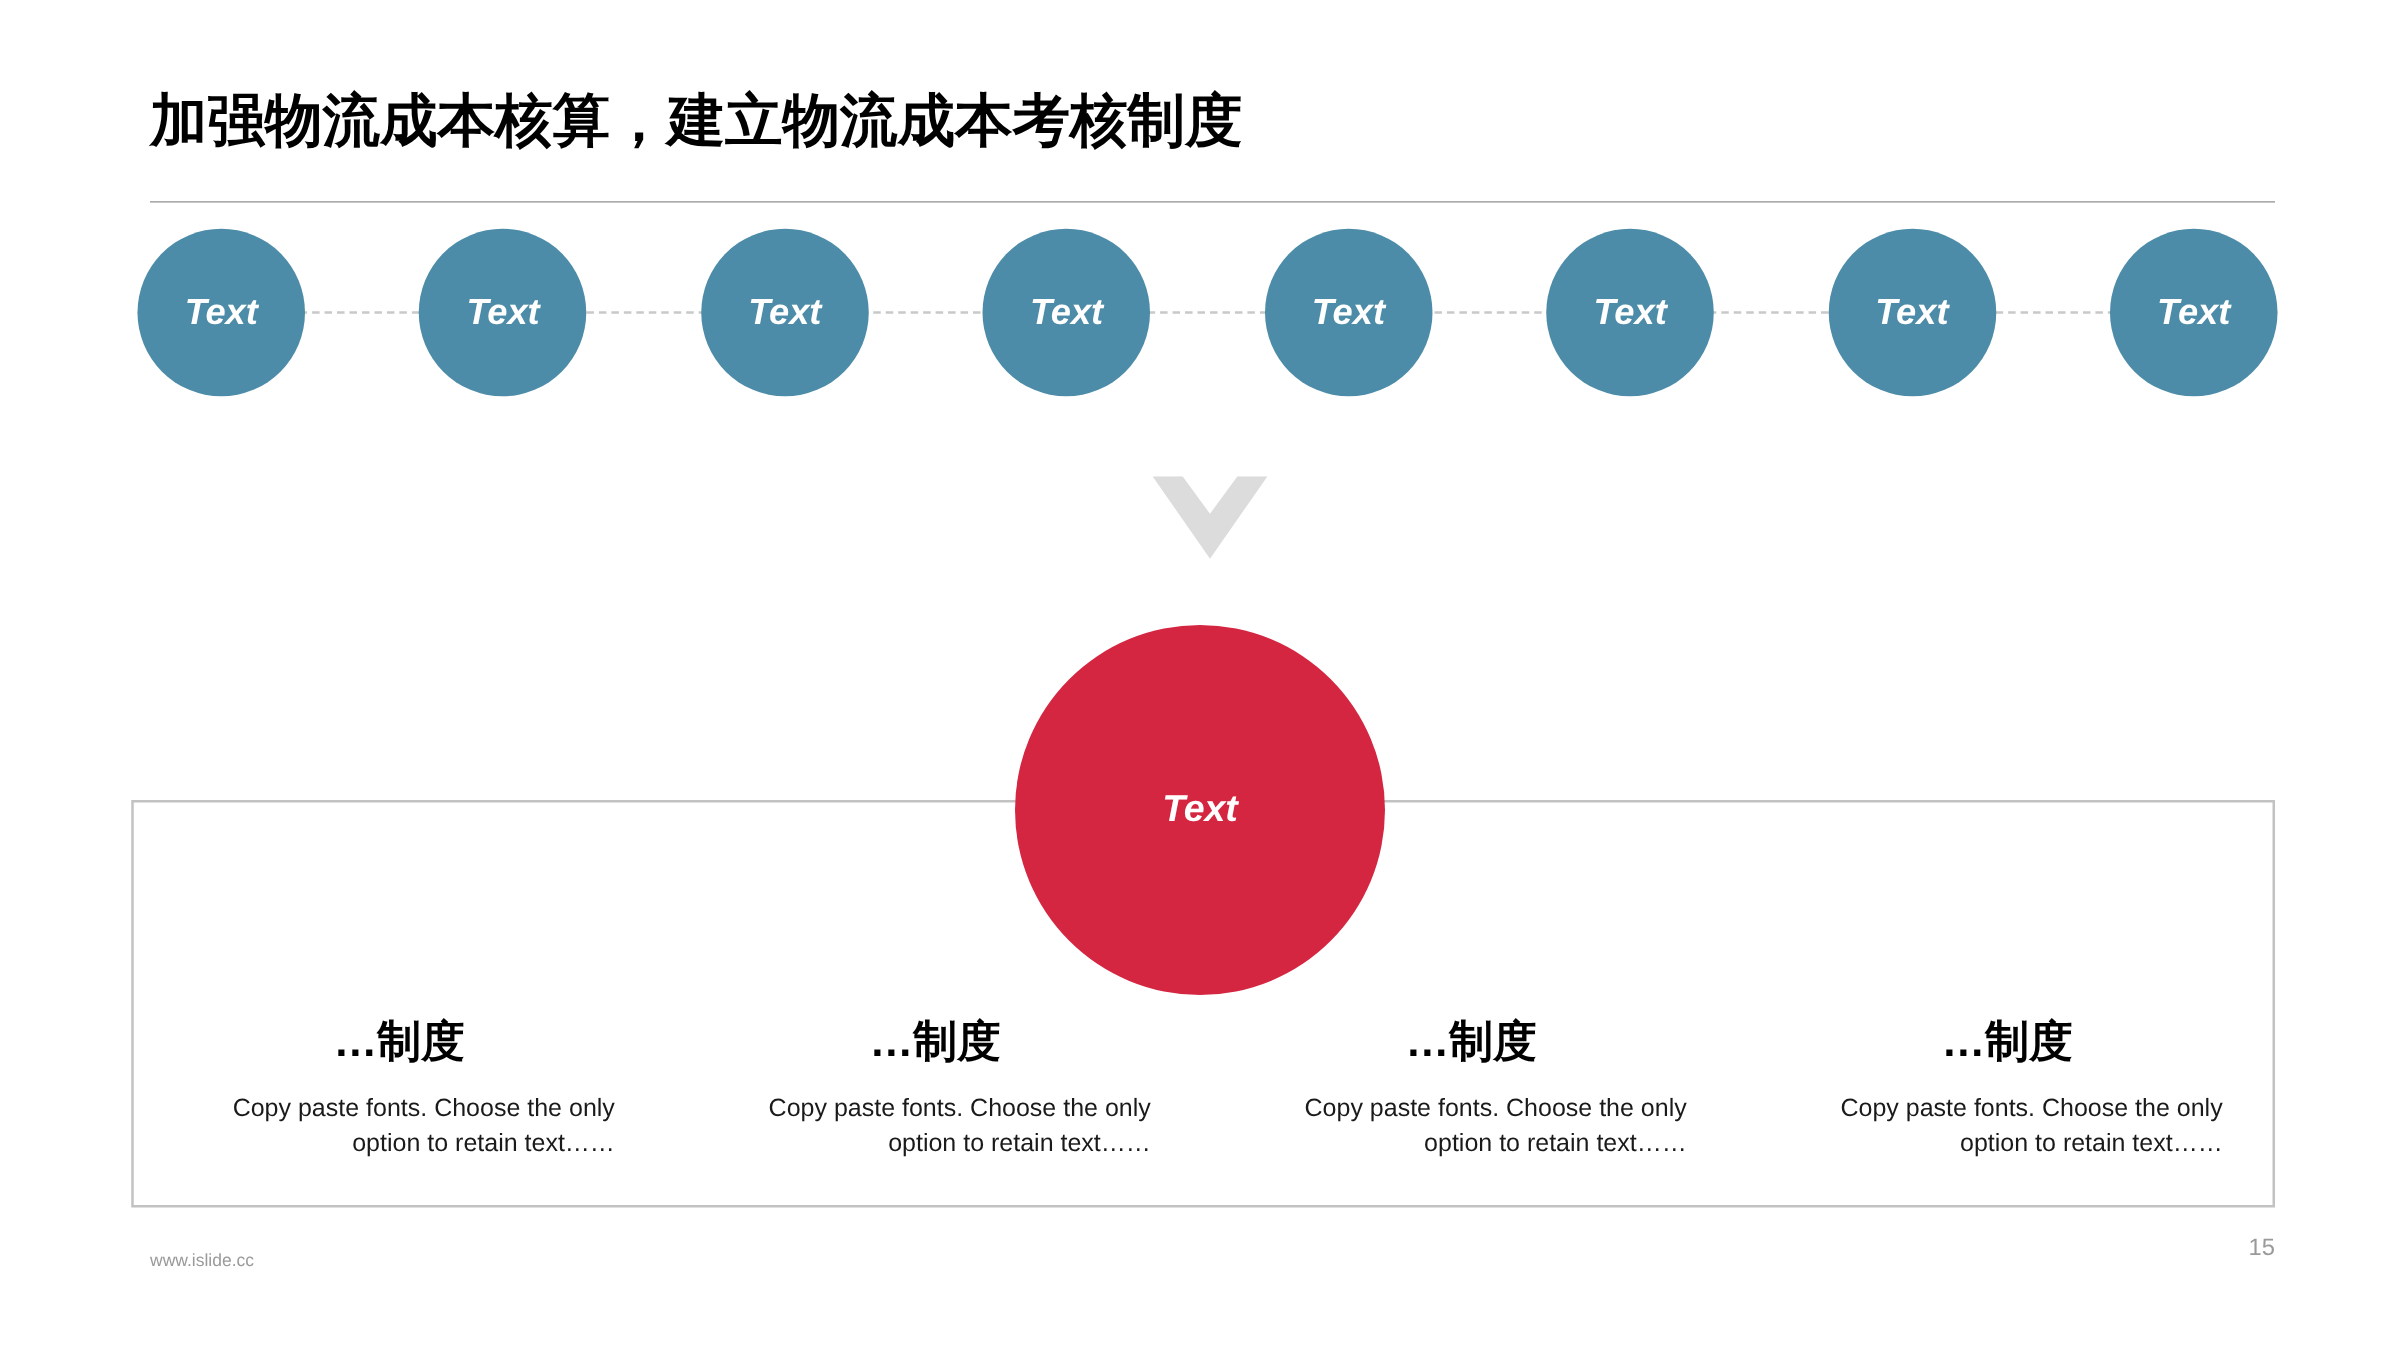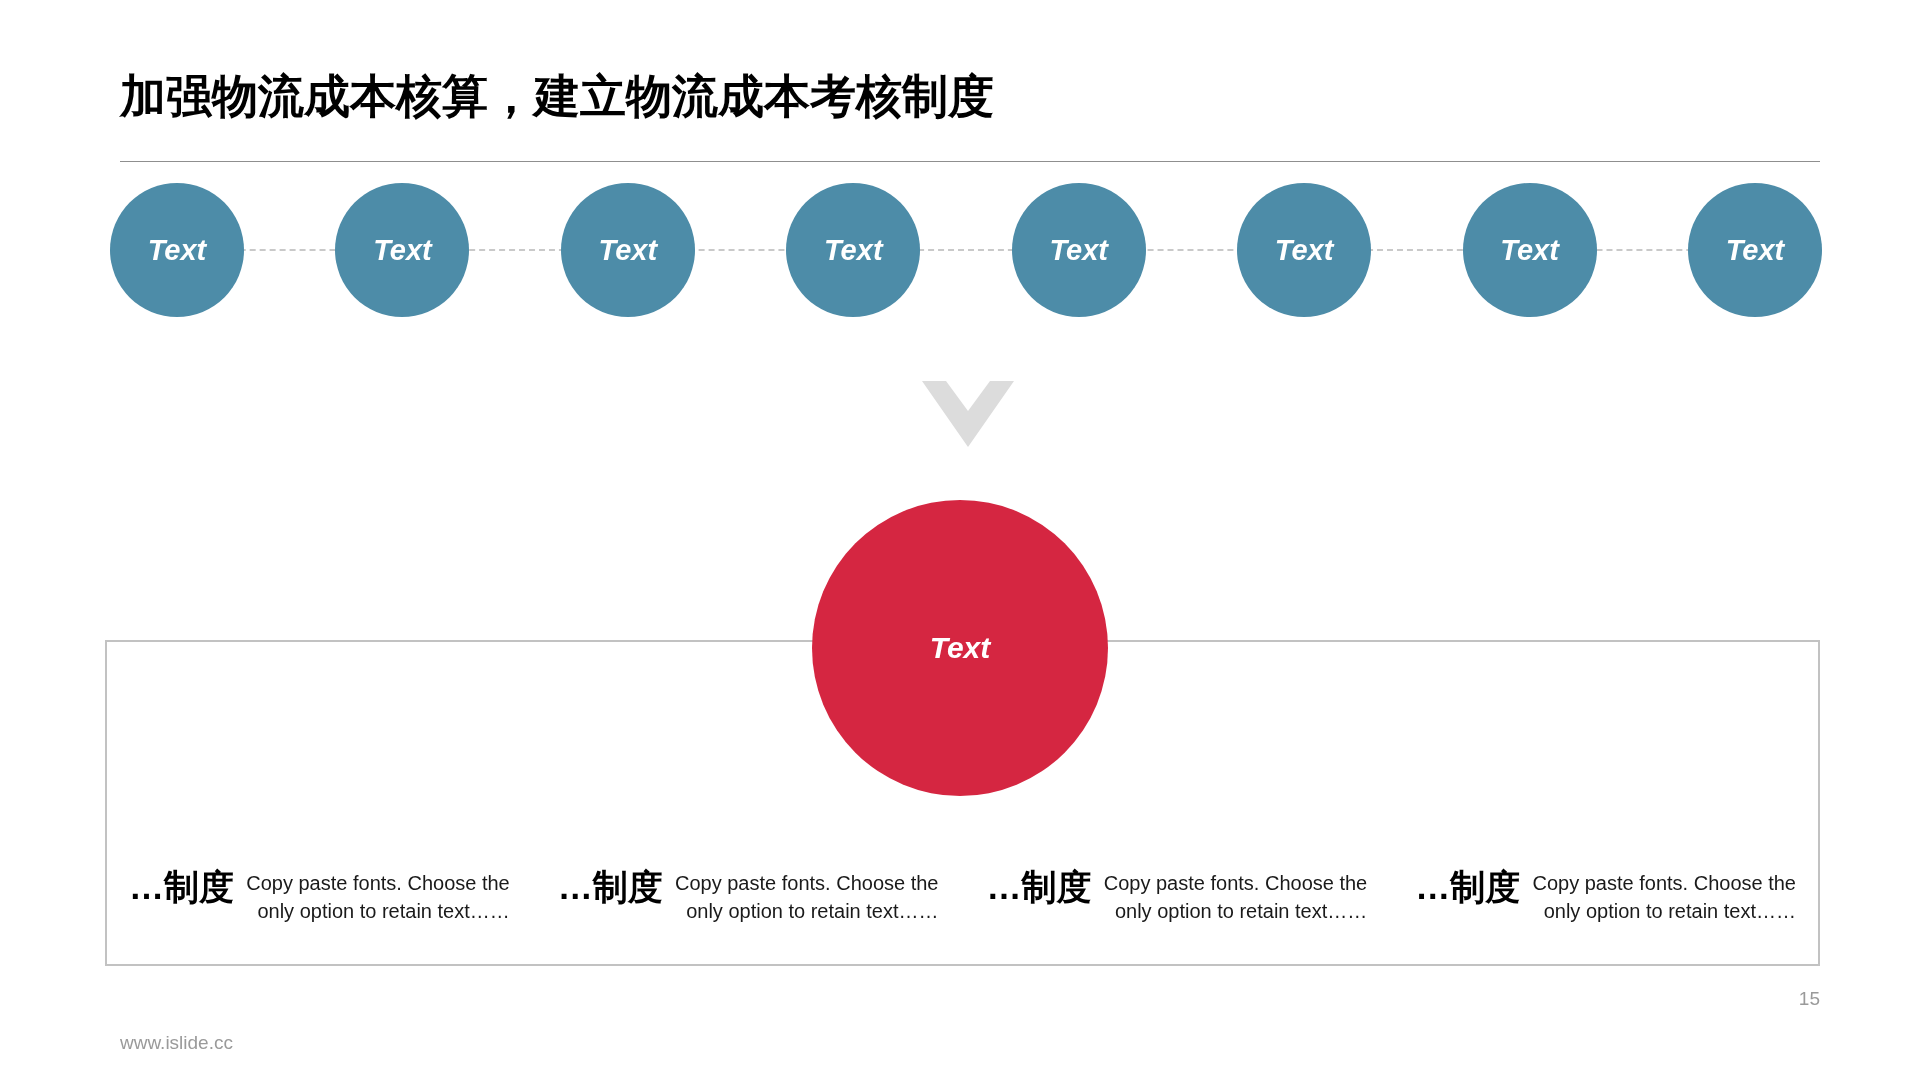--- a/index.html
+++ b/index.html
@@ -138,21 +138,21 @@
     top: 815px;
     width: 1715px;
     height: 145px;
     display: flex;
     z-index: 6;
   }
 
   .column {
     flex: 1 1 0;
     display: flex;
-    flex-direction: row;
+    flex-direction: column;
     align-items: center;
     padding: 0 24px;
   }
 
   .column-heading {
     font-size: 35px;
     font-weight: bold;
     color: #000000;
     line-height: 1.1;
     text-align: center;
@@ -165,22 +165,22 @@
     color: #1a1a1a;
     line-height: 1.42;
     text-align: right;
     max-width: 345px;
   }
 
   
   .footer-url {
     position: absolute;
     left: 120px;
-    top: 1032px;
-    font-size: 19px;
+    top: 1000px;
+    font-size: 14px;
     color: #9a9a9a;
   }
 
   .footer-page {
     position: absolute;
     right: 100px;
     top: 988px;
     font-size: 19px;
     color: #9a9a9a;
     text-align: right;

